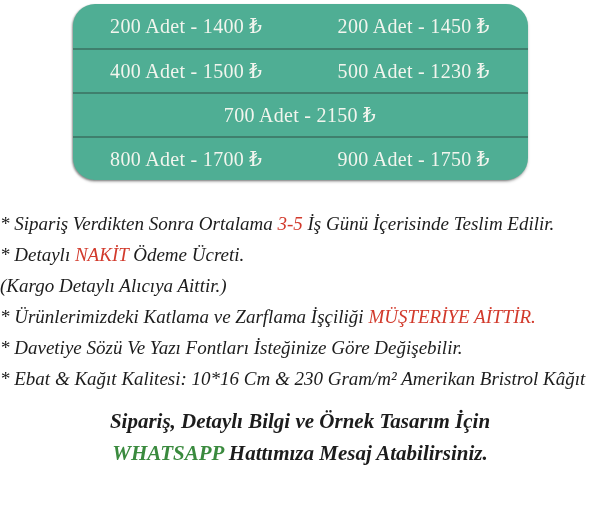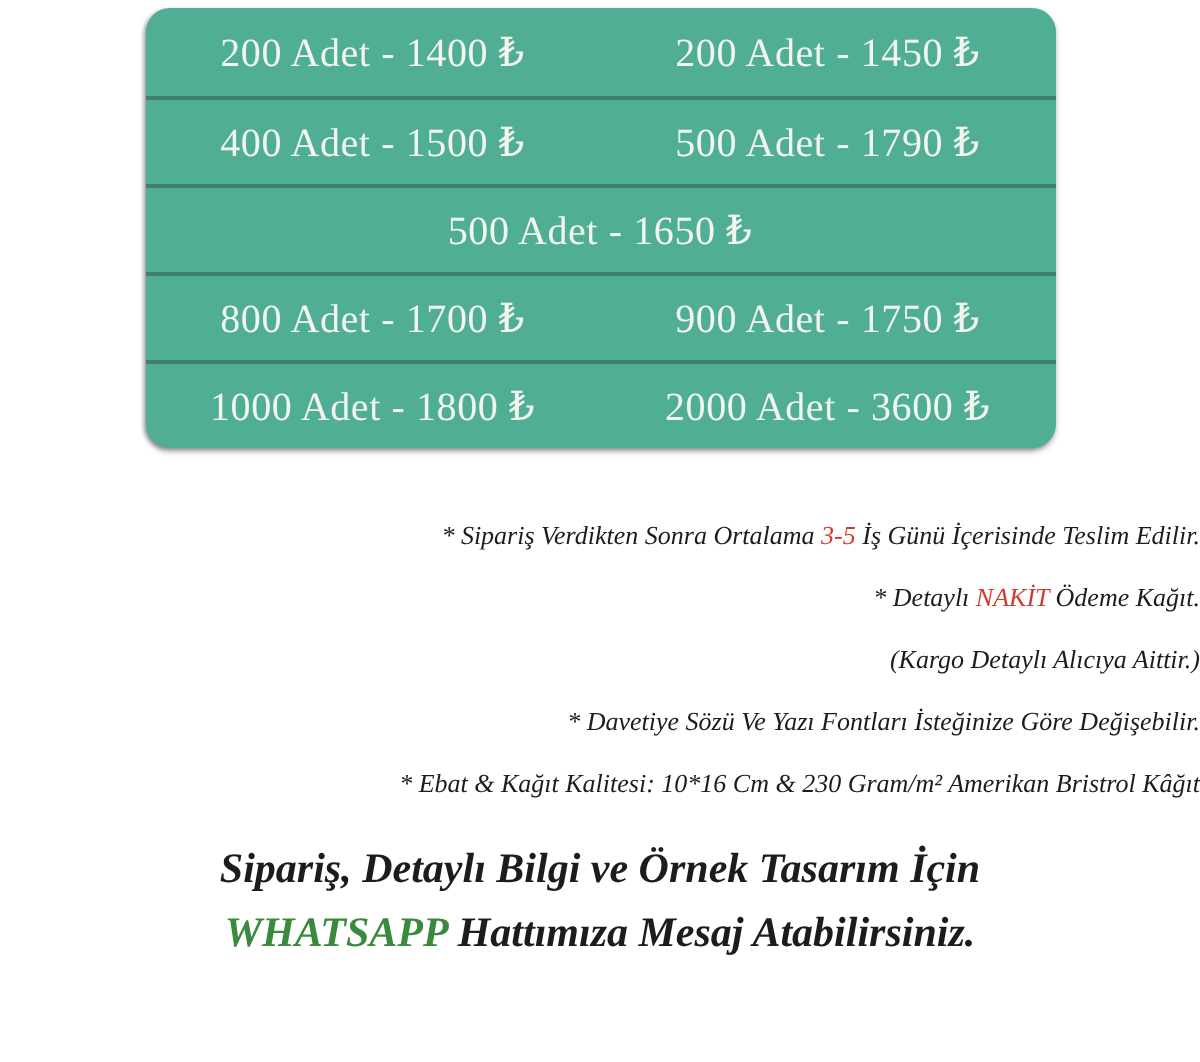--- a/index.html
+++ b/index.html
@@ -19,21 +19,21 @@
     color:var(--body-text);
     overflow:hidden;
   }
   .page{width:600px;height:531px;position:relative;}
 
   
   .price-table{
     width:455px;
     margin:4px auto 0;
     background:var(--table-green);
-    border-radius:12px;
+    border-radius:22px;
     overflow:hidden;
     box-shadow:-1px 1px 2px rgba(0,0,0,0.35), 0 2px 3px rgba(0,0,0,0.2);
   }
   .price-row{
     display:flex;
     height:44px;
   }
   .price-row + .price-row{
     border-top:2px solid var(--separator);
   }
@@ -44,23 +44,23 @@
     justify-content:center;
     color:var(--table-text);
     font-size:20px;
     letter-spacing:0.3px;
     font-family:"Liberation Serif","DejaVu Serif","DejaVu Sans",serif;
   }
 
   
   .notes{
     margin-top:28px;
-    text-align:right;
+    text-align:left;
     font-style:italic;
-    font-size:13px;
+    font-size:19px;
     line-height:31px;
     color:var(--body-text);
   }
   .note .hl-red{color:var(--accent-red);}
 
   
   .footer{
     margin-top:11px;
     text-align:center;
     font-style:italic;
@@ -76,39 +76,36 @@
 
 <div class="page">
 
   <div class="price-table">
     <div class="price-row">
       <div class="price-cell">200 Adet - 1400 ₺</div>
       <div class="price-cell">200 Adet - 1450 ₺</div>
     </div>
     <div class="price-row">
       <div class="price-cell">400 Adet - 1500 ₺</div>
-      <div class="price-cell">500 Adet - 1790 ₺</div>
+      <div class="price-cell">500 Adet - 1230 ₺</div>
     </div>
     <div class="price-row">
-      <div class="price-cell">500 Adet - 1650 ₺</div>
+      <div class="price-cell">700 Adet - 2150 ₺</div>
     </div>
     <div class="price-row">
       <div class="price-cell">800 Adet - 1700 ₺</div>
       <div class="price-cell">900 Adet - 1750 ₺</div>
     </div>
-    <div class="price-row">
-      <div class="price-cell">1000 Adet - 1800 ₺</div>
-      <div class="price-cell">2000 Adet - 3600 ₺</div>
-    </div>
   </div>
 
   <div class="notes">
     <p class="note"><span>* Sipariş Verdikten Sonra Ortalama </span><span class="hl-red">3-5</span><span> İş Günü İçerisinde Teslim Edilir.</span></p>
-    <p class="note"><span>* Detaylı </span><span class="hl-red">NAKİT</span><span> Ödeme Kağıt.</span></p>
+    <p class="note"><span>* Detaylı </span><span class="hl-red">NAKİT</span><span> Ödeme Ücreti.</span></p>
     <p class="note">(Kargo Detaylı Alıcıya Aittir.)</p>
+    <p class="note"><span>* Ürünlerimizdeki Katlama ve Zarflama İşçiliği </span><span class="hl-red">MÜŞTERİYE AİTTİR.</span></p>
     <p class="note">* Davetiye Sözü Ve Yazı Fontları İsteğinize Göre Değişebilir.</p>
     <p class="note">* Ebat &amp; Kağıt Kalitesi: 10*16 Cm &amp; 230 Gram/m² Amerikan Bristrol Kâğıt</p>
   </div>
 
   <div class="footer">
     <p>Sipariş, Detaylı Bilgi ve Örnek Tasarım İçin</p>
     <p><span class="hl-green">WHATSAPP</span><span> Hattımıza Mesaj Atabilirsiniz.</span></p>
   </div>
 
 </div>

